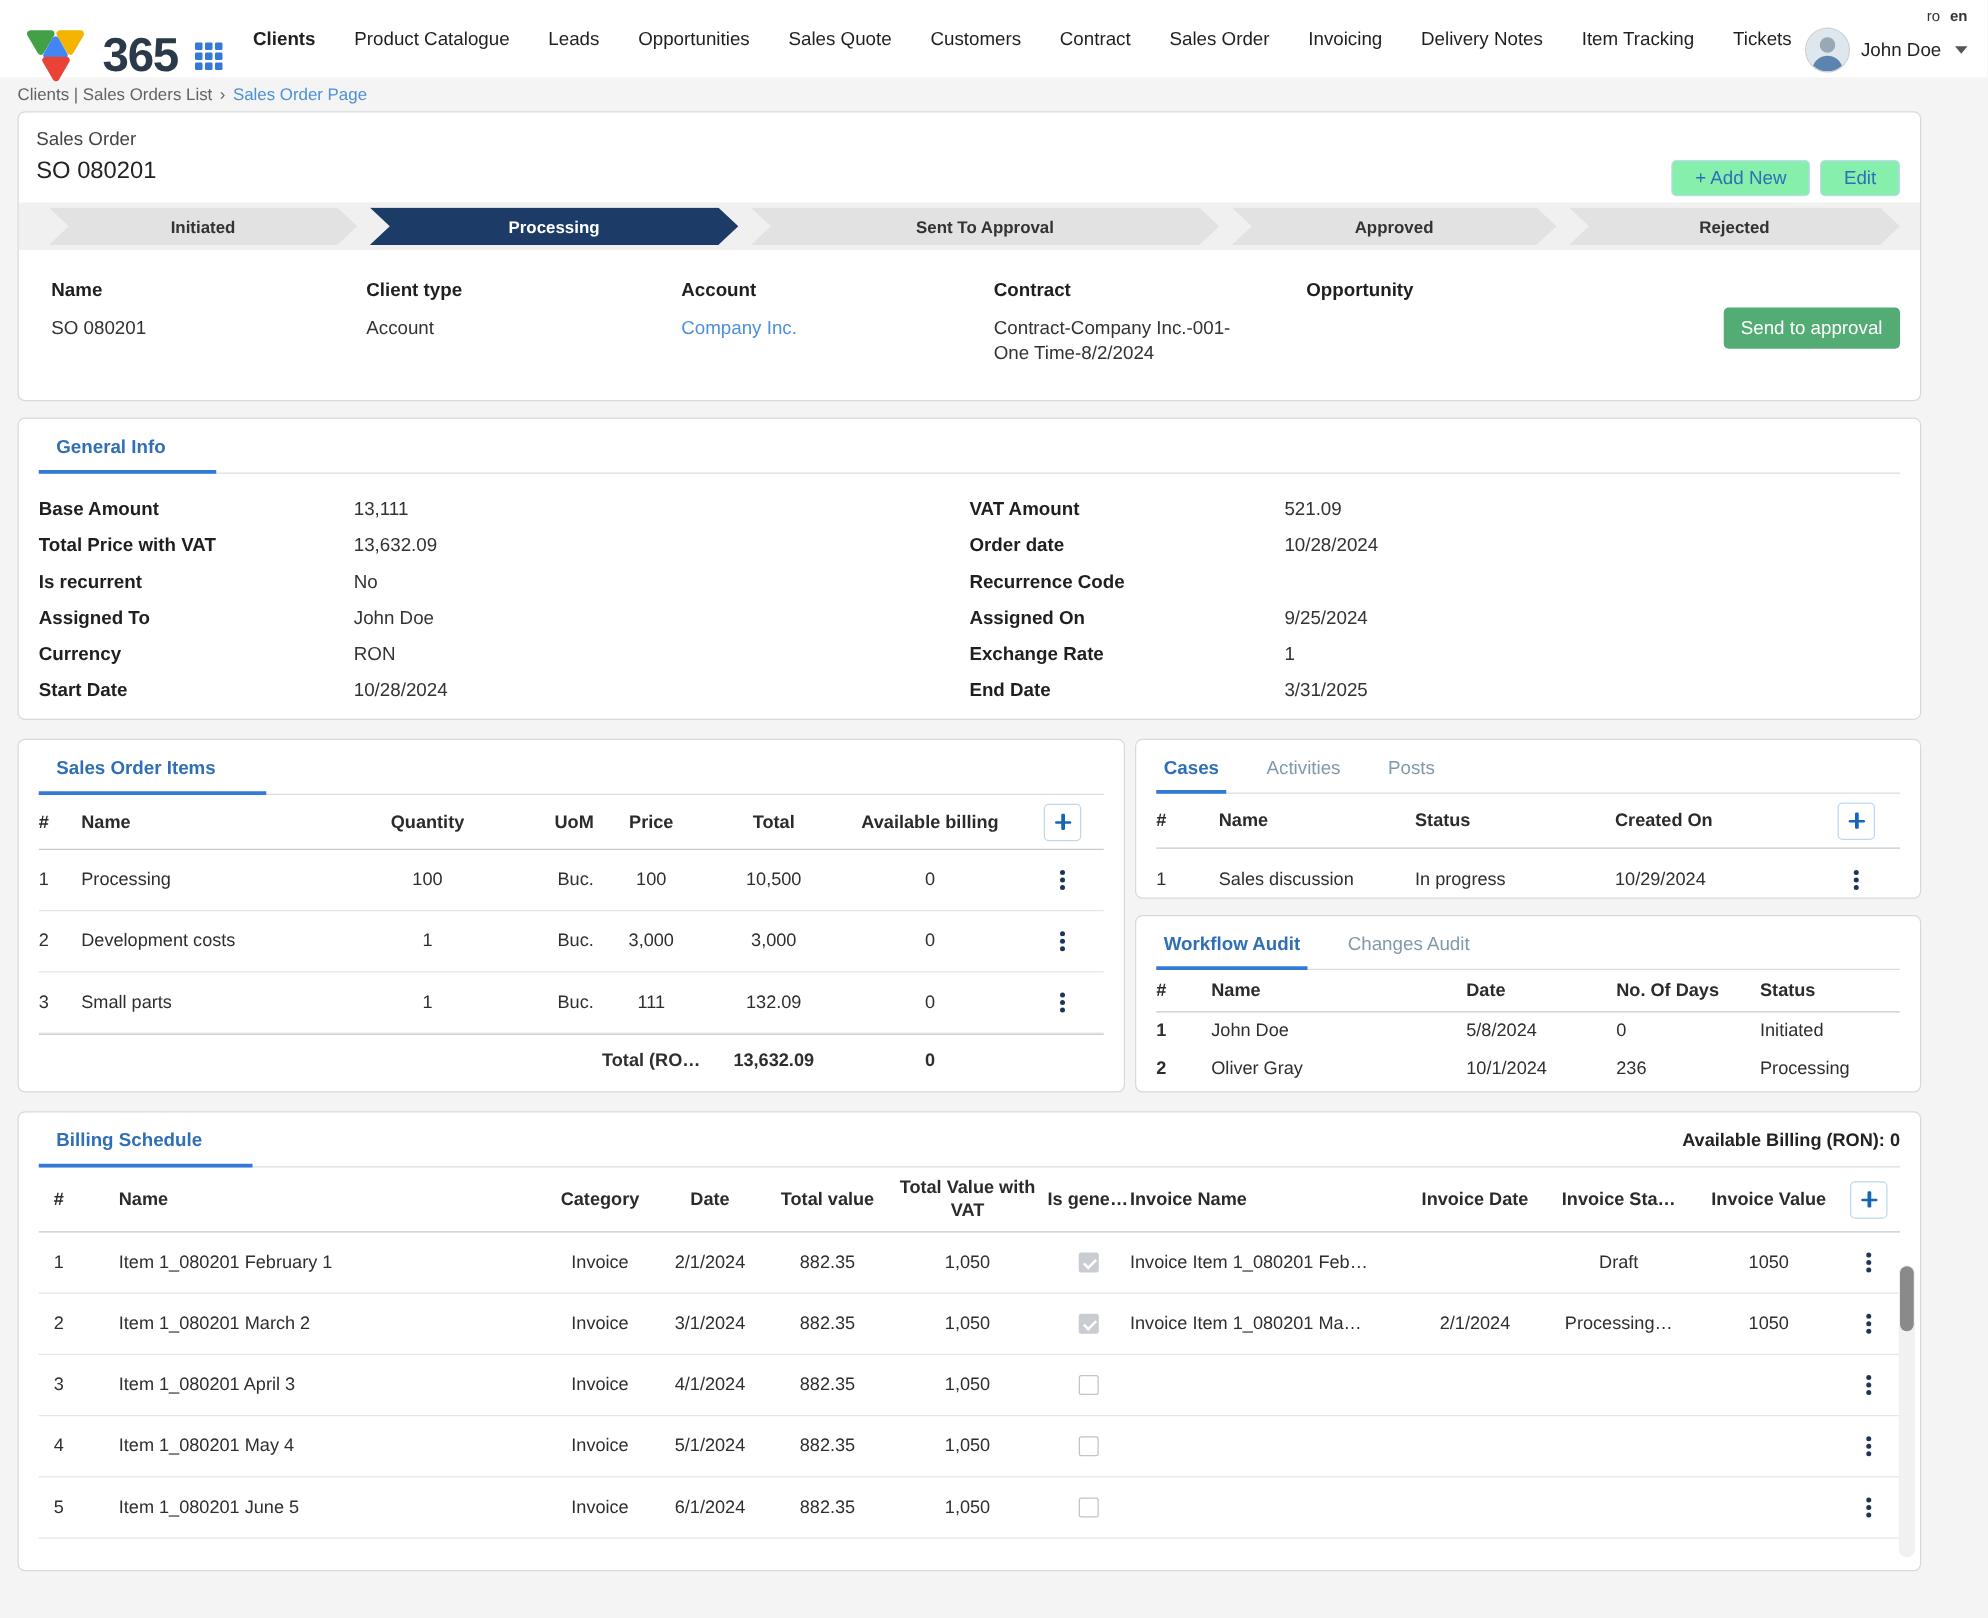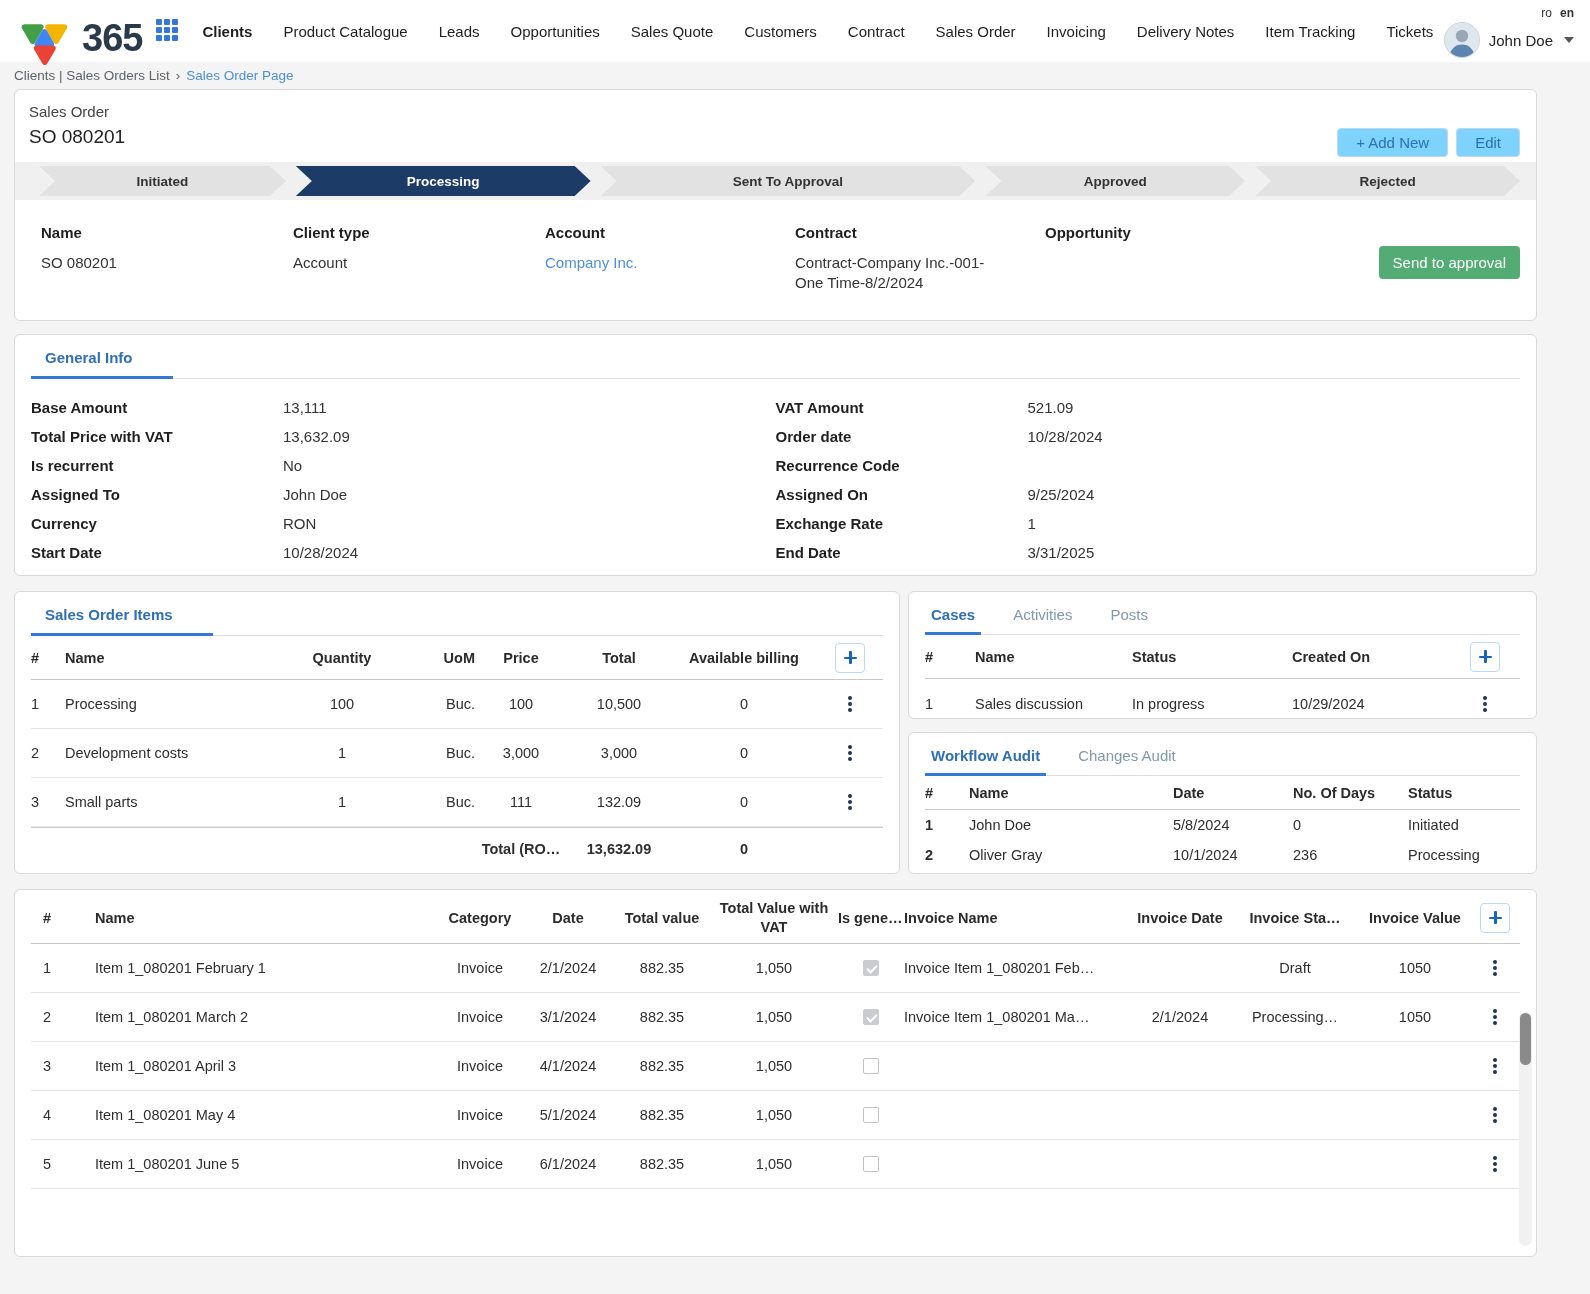--- a/index.html
+++ b/index.html
@@ -1,21 +1,21 @@
 <!DOCTYPE html>
 <html><head>
 <meta charset="utf-8">
 <style>
   * { margin:0; padding:0; box-sizing:border-box; }
   html,body { width:1590px; height:1294px; overflow:hidden; background:#f4f4f4;
     font-family:"Liberation Sans","DejaVu Sans",sans-serif; color:#2e2e2e; }
 
   
   .topbar { height:62px; background:#fff; display:flex; align-items:center; padding:0 16px 0 18px; position:relative; }
-  .brand { display:flex; gap:12px; margin-right:24px;margin-top:28px; }
+  .brand { display:flex; align-items:center; gap:12px; margin-right:24px;margin-top:28px; }
   .brand-text { font-size:38px; font-weight:700; color:#2b3a4a; letter-spacing:-1px; line-height:1; }
   .grid-icon { display:grid; grid-template-columns:repeat(3,6px); grid-template-rows:repeat(3,6px); gap:2px; margin-left:2px; cursor:pointer; }
   .grid-icon i { background:#3579d8; border-radius:1px; }
   .nav { display:flex; align-items:center; gap:31px; }
   .nav a { font-size:15px; color:#1f1f1f; text-decoration:none; cursor:pointer; white-space:nowrap;text-align:right; }
   .nav a.active { font-weight:700; }
   .user-area { position:absolute; right:16px; top:0; height:62px; display:flex; flex-direction:column; align-items:flex-end; justify-content:flex-start; padding-top:6px; }
   .langs { font-size:12px; color:#333; display:flex; gap:8px; }
   .langs .en { font-weight:700; }
   .user-row { display:flex; align-items:center; gap:9px; margin-top:2px; }
@@ -30,21 +30,21 @@
   
   .main { padding:0 53px 0 14px; }
   .card { background:#fff; border:1px solid #d9d9d9; border-radius:6px; position:relative; }
 
   
   .header-card { height:232px; overflow:hidden; }
   .hdr-titles { padding:13px 0 0 14px; }
   .entity-label { font-size:15px; color:#444; }
   .page-title { font-size:19px; color:#222; margin-top:6px; }
   .hdr-buttons { position:absolute; top:38px; right:16px; display:flex; gap:8px; }
-  .btn-light { background:#7dd3fc; border:1px solid #bcd9ef; border-radius:4px; color:#2f6fb5; font-size:15px; padding:5px 18px; cursor:pointer; font-family:inherit; }
+  .btn-light { background:#86efac; border:1px solid #bcd9ef; border-radius:4px; color:#2f6fb5; font-size:15px; padding:5px 18px; cursor:pointer; font-family:inherit; }
   .stage-strip { margin-top:14px; background:#f0f0f0; padding:4px 16px 4px 24px; display:flex; gap:10px; align-items:center; }
   .stage { height:30px; display:flex; align-items:center; justify-content:center; background:#e2e2e2; color:#333;
     font-size:13.5px; font-weight:700; cursor:pointer;
     clip-path:polygon(0 0, calc(100% - 16px) 0, 100% 50%, calc(100% - 16px) 100%, 0 100%, 16px 50%); }
   .stage.active { background:#1c3b66; color:#fff; }
   .hdr-fields { display:flex; padding:24px 0 0 26px; }
   .f-col { width:252px; padding-right:10px; }
   .f-col.c3 { width:250px; } .f-col.c4 { width:250px; } .f-col.c5 { flex:1; }
   .f-label { font-size:15px; font-weight:700; color:#1f1f1f; }
   .f-value { font-size:15px; color:#333; margin-top:12px; line-height:1.35; }
@@ -408,20 +408,24 @@
           <span class="cell wf-c2">Oliver Gray</span>
           <span class="cell wf-c3">10/1/2024</span>
           <span class="cell wf-c4">236</span>
           <span class="cell wf-c5">Processing</span>
         </div>
       </section>
     </div>
   </div>
 
   <section class="card billing-card">
+    <div class="billing-tabs">
+      <span class="tab active">Billing Schedule</span>
+      <span class="avail-billing">Available Billing (RON): 0</span>
+    </div>
     <div class="t-head bl-head">
       <span class="cell bl-c1">#</span>
       <span class="cell bl-c2">Name</span>
       <span class="cell bl-c3">Category</span>
       <span class="cell bl-c4">Date</span>
       <span class="cell bl-c5">Total value</span>
       <span class="cell bl-c6">Total Value with VAT</span>
       <span class="cell bl-c7" style="display:block">Is gener…</span>
       <span class="cell bl-c8">Invoice Name</span>
       <span class="cell bl-c9">Invoice Date</span>

